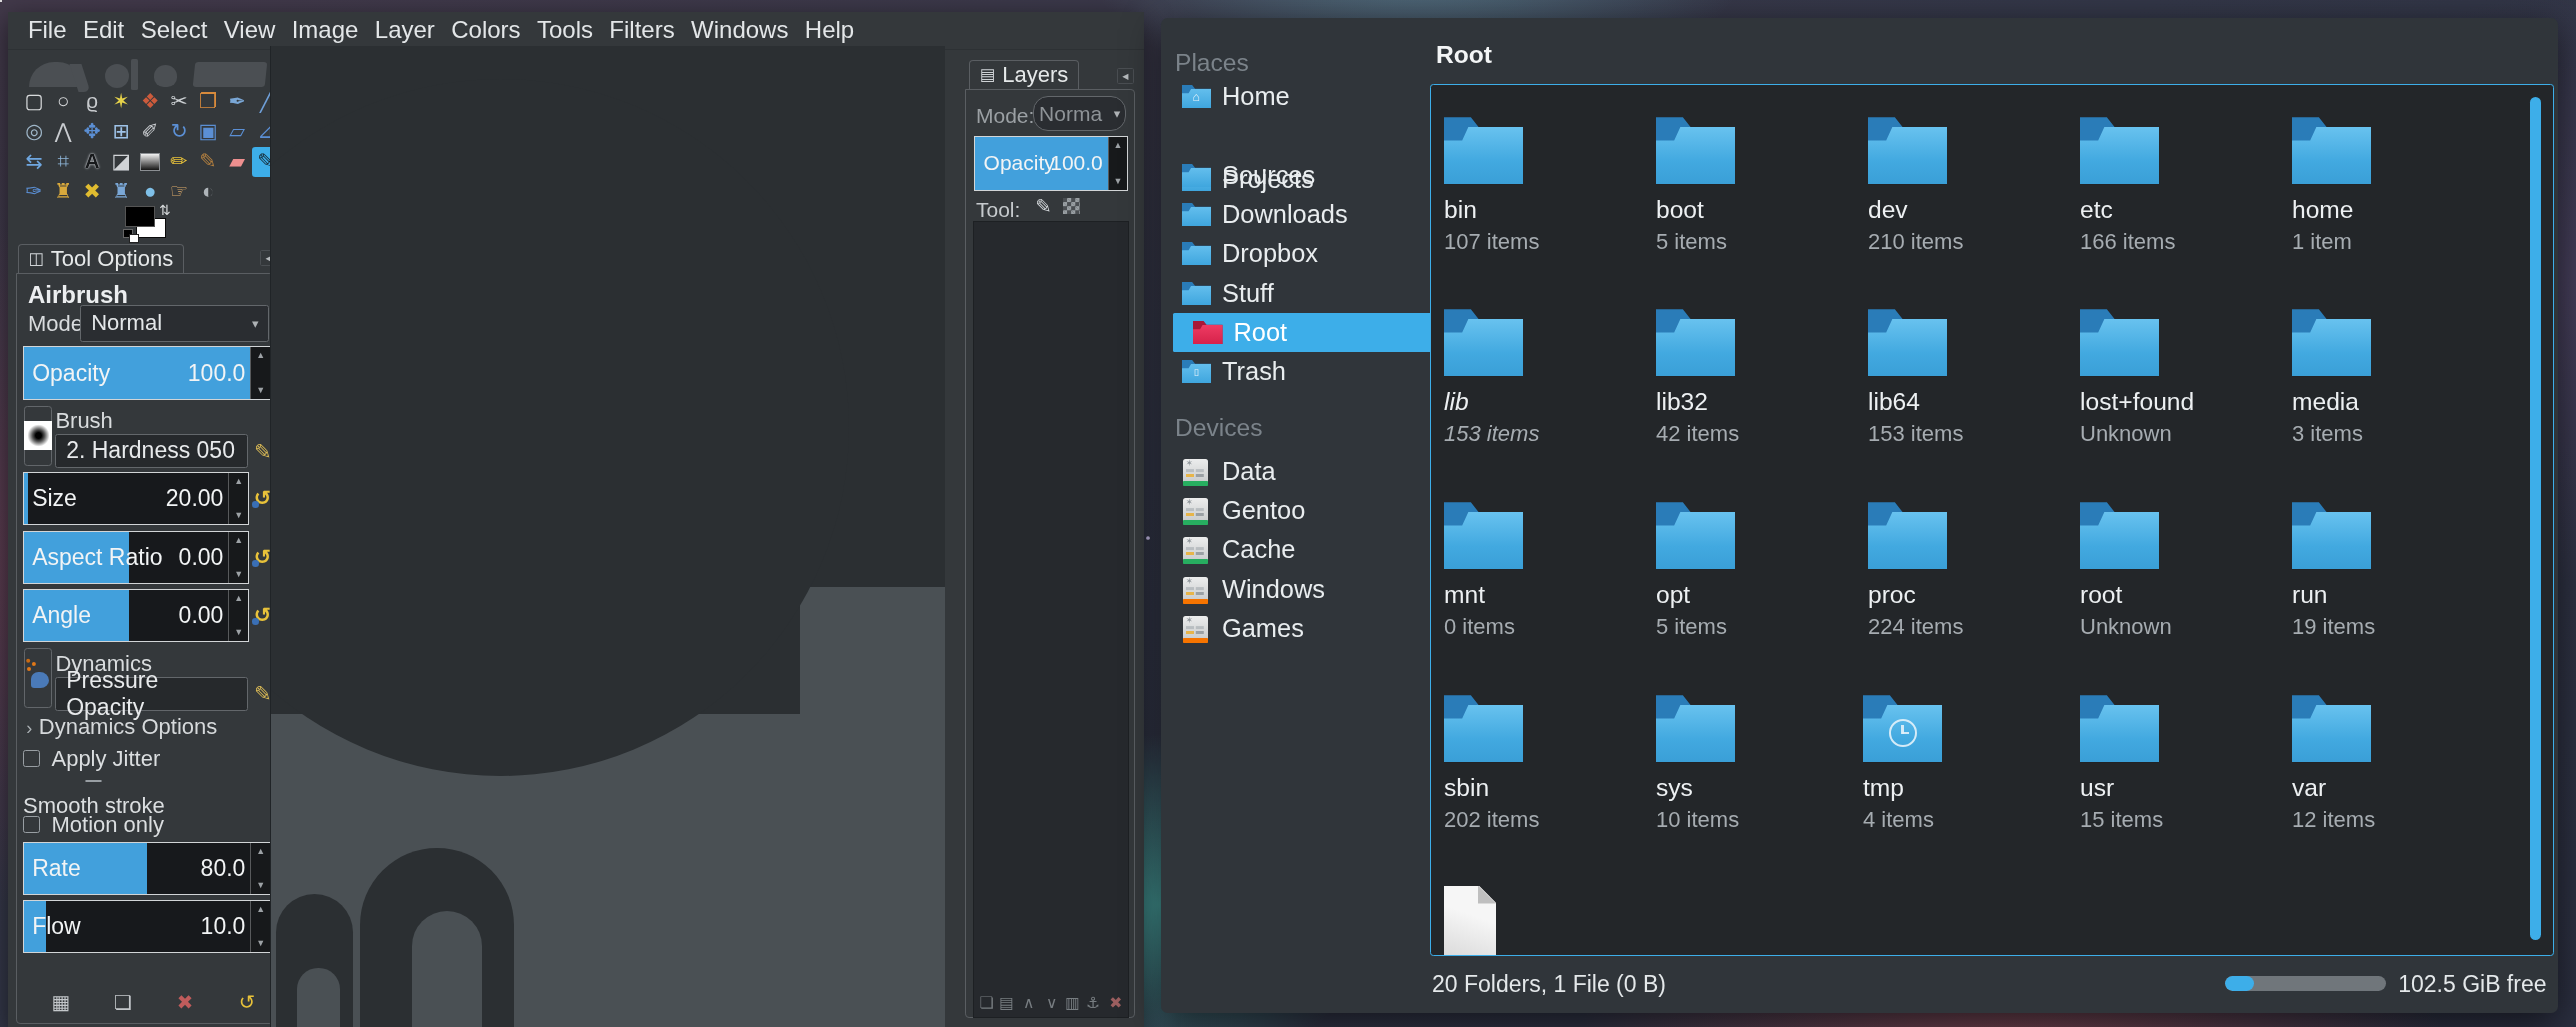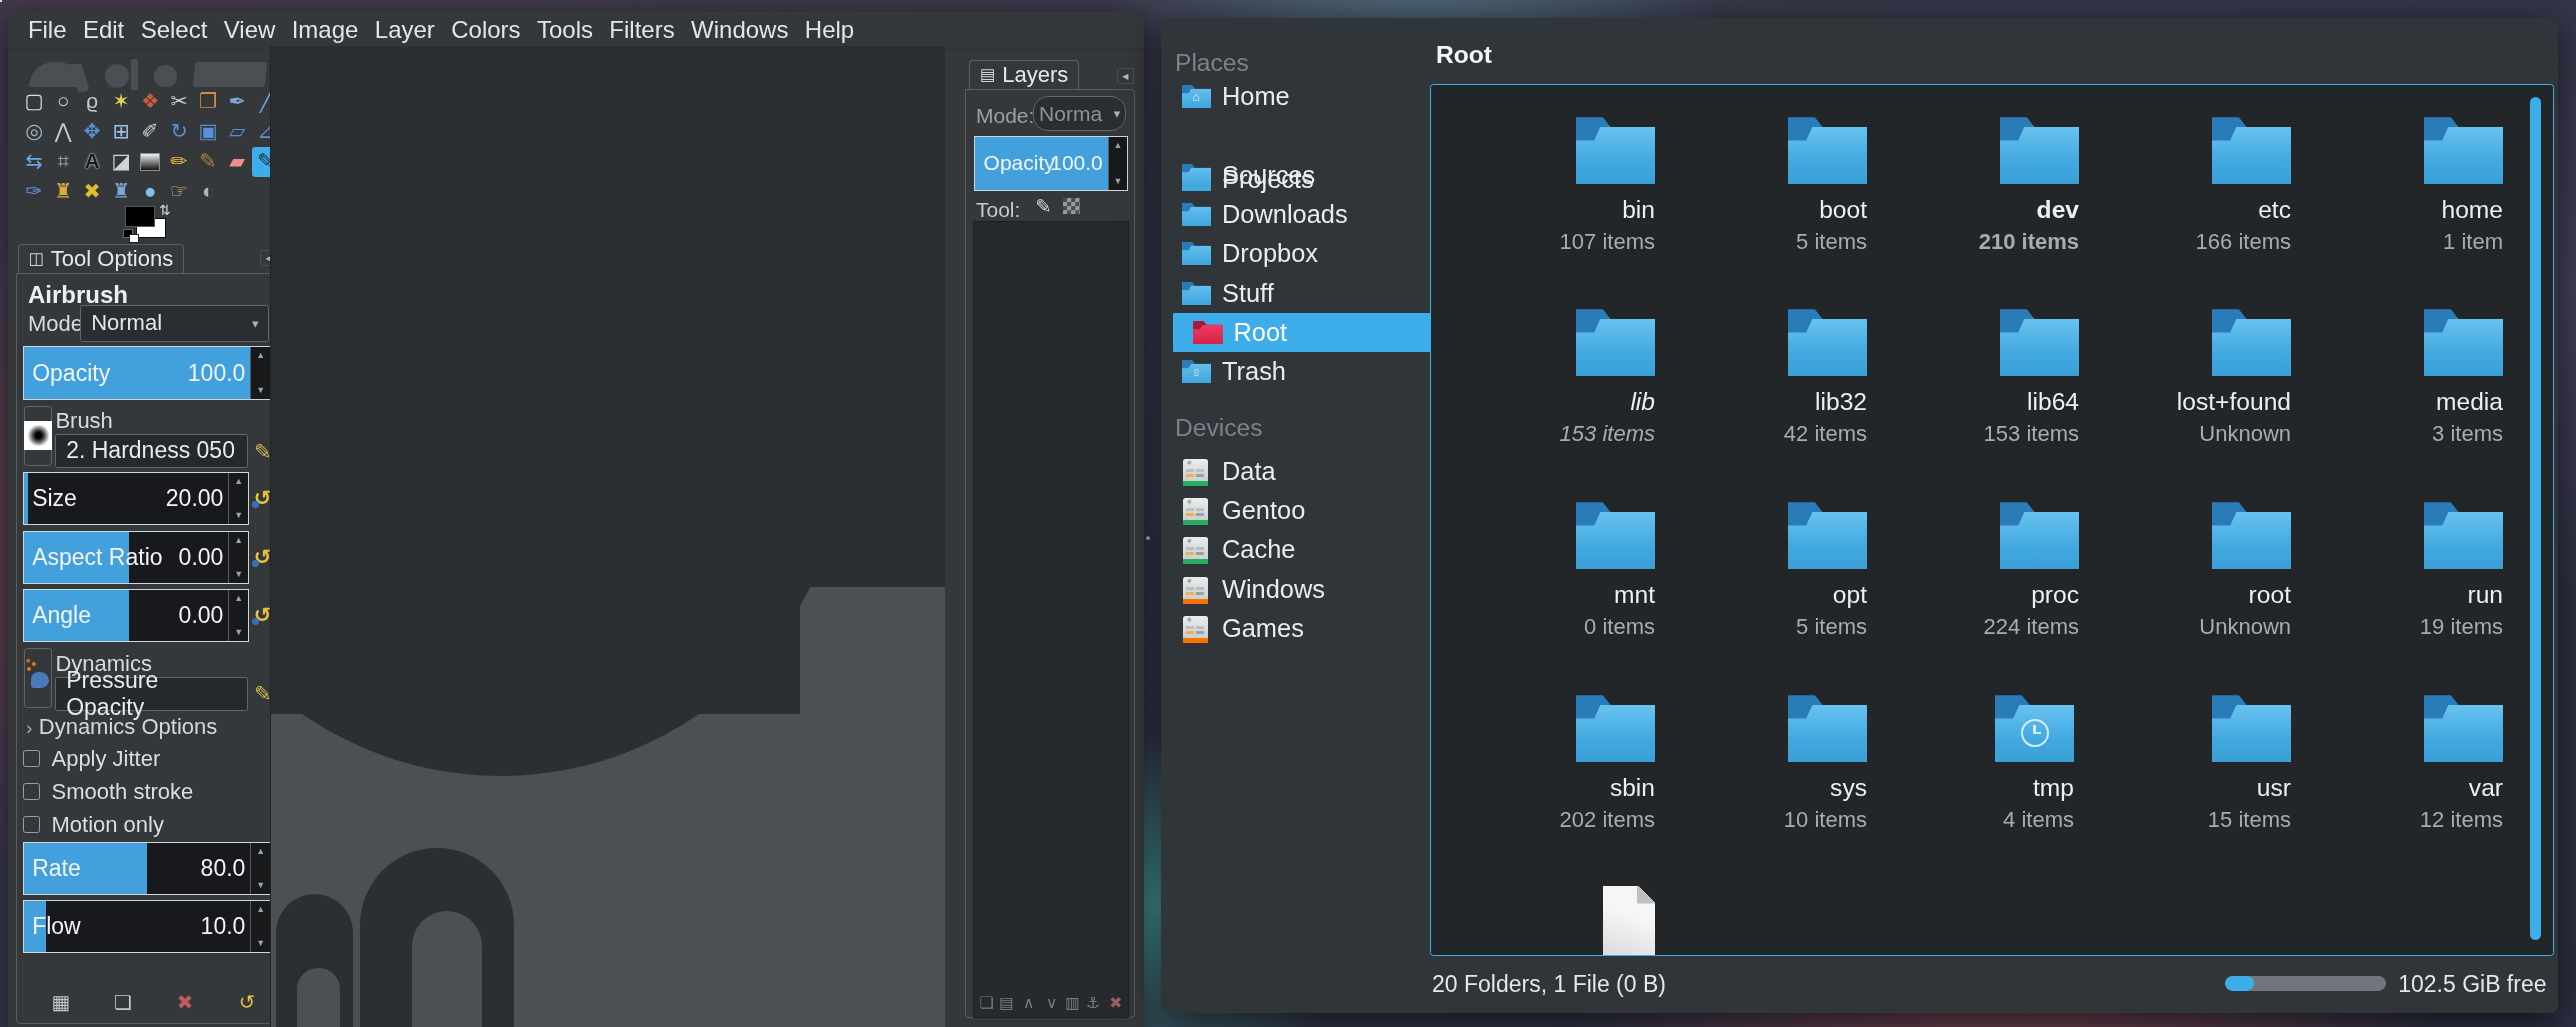--- a/index.html
+++ b/index.html
@@ -171,21 +171,21 @@
       background:linear-gradient(180deg,#eceded,#c7cacb); }
   .dev-ic::before { content:""; position:absolute; left:3.3px; bottom:6.6px; width:8.2px; height:3.3px;
       background:#e7b54a; box-shadow:9.8px 0 0 #9aa0a4, 0 -4.9px 0 #b9bec1, 9.8px -4.9px 0 #b9bec1; }
   .dev-ic::after { content:"✶"; position:absolute; left:2.5px; top:-1.6px; font-size:9px; color:#8f969b; }
   .dev-bar { position:absolute; left:0; bottom:-2.5px; width:100%; height:4.9px; border-radius:0.8px; }
 
   #fm-title { position:absolute; left:275px; top:23px; font-size:24.6px; font-weight:bold; color:#f3f5f6; }
   #fm-view { position:absolute; left:269px; top:66px; width:1124px; height:872px;
       background:#232629; border:1.6px solid #3daee9; border-radius:3.3px; overflow:hidden; }
   .fm-cell { position:absolute; width:211px; height:193px; display:flex; flex-direction:column;
-      align-items:flex-end; cursor:pointer; }
+      align-items:flex-start; cursor:pointer; }
   .fm-name { margin-top:11.5px; font-size:24.6px; color:#edf0f2; line-height:1.1; }
   .fm-count { margin-top:6.6px; font-size:22px; color:#a6acb1; }
   .fm-cell.italic .fm-name, .fm-cell.italic .fm-count { font-style:italic; }
 
   .folder-big { position:relative; width:79px; height:67px; margin-top:3.3px; flex:none; }
   .folder-big .back { position:absolute; inset:0; background:#2a7cb8;
       clip-path:polygon(0 0,34% 0,44% 15%,100% 15%,100% 100%,0 100%);
       filter:drop-shadow(0 1.6px 1.6px rgba(0,0,0,.35)); }
   .folder-big .front { position:absolute; left:0; right:0; top:14%; bottom:0;
       background:linear-gradient(180deg,#68c2ef 0%,#42a9e0 60%,#3a9fd7 100%);
@@ -362,21 +362,21 @@
 
     <div class="expander" style="left:9.8px;top:470px;">
       <span class="arr">›</span><span>Dynamics Options</span>
     </div>
 
     <div id="to-checkboxes">
         <div class="cbrow" style="left: 6.6px; top: 503px;">
           <span class="cbox"></span>
           <span class="cblab">Apply Jitter</span>
         </div>
-        <div class="cbrow" style="left: 6.6px; top: 536px;">
+        <div class="cbrow" style="left: 6.6px; top: 536px; flex-direction: column;">
           <span class="cbox"></span>
           <span class="cblab">Smooth stroke</span>
         </div>
         <div class="cbrow" style="left: 6.6px; top: 569px;">
           <span class="cbox"></span>
           <span class="cblab">Motion only</span>
         </div>
       </div>
 
     <div class="gsl spin" style="left:6.6px;top:598px;width:248px;height:53px;">
@@ -568,21 +568,21 @@
           <div class="fm-count">107 items</div>
         </div>
         <div class="fm-cell" style="left: 225px; top: 29px;">
           <div class="folder-big">
             <div class="back"></div>
             <div class="front"></div>
           </div>
           <div class="fm-name">boot</div>
           <div class="fm-count">5 items</div>
         </div>
-        <div class="fm-cell" style="left: 437px; top: 29px; font-weight: bold;">
+        <div class="fm-cell" style="left: 437px; top: 29px;">
           <div class="folder-big">
             <div class="back"></div>
             <div class="front"></div>
           </div>
           <div class="fm-name">dev</div>
           <div class="fm-count">210 items</div>
         </div>
         <div class="fm-cell" style="left: 649px; top: 29px;">
           <div class="folder-big">
             <div class="back"></div>

